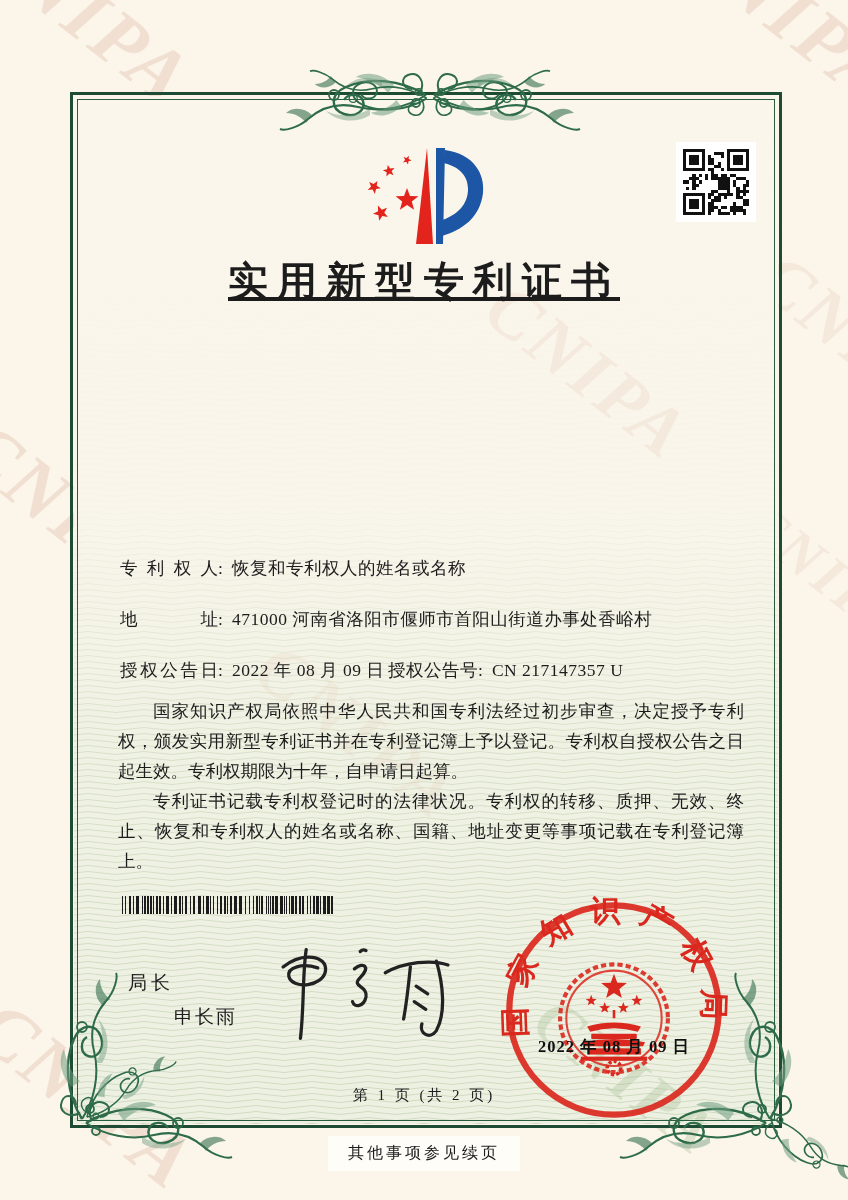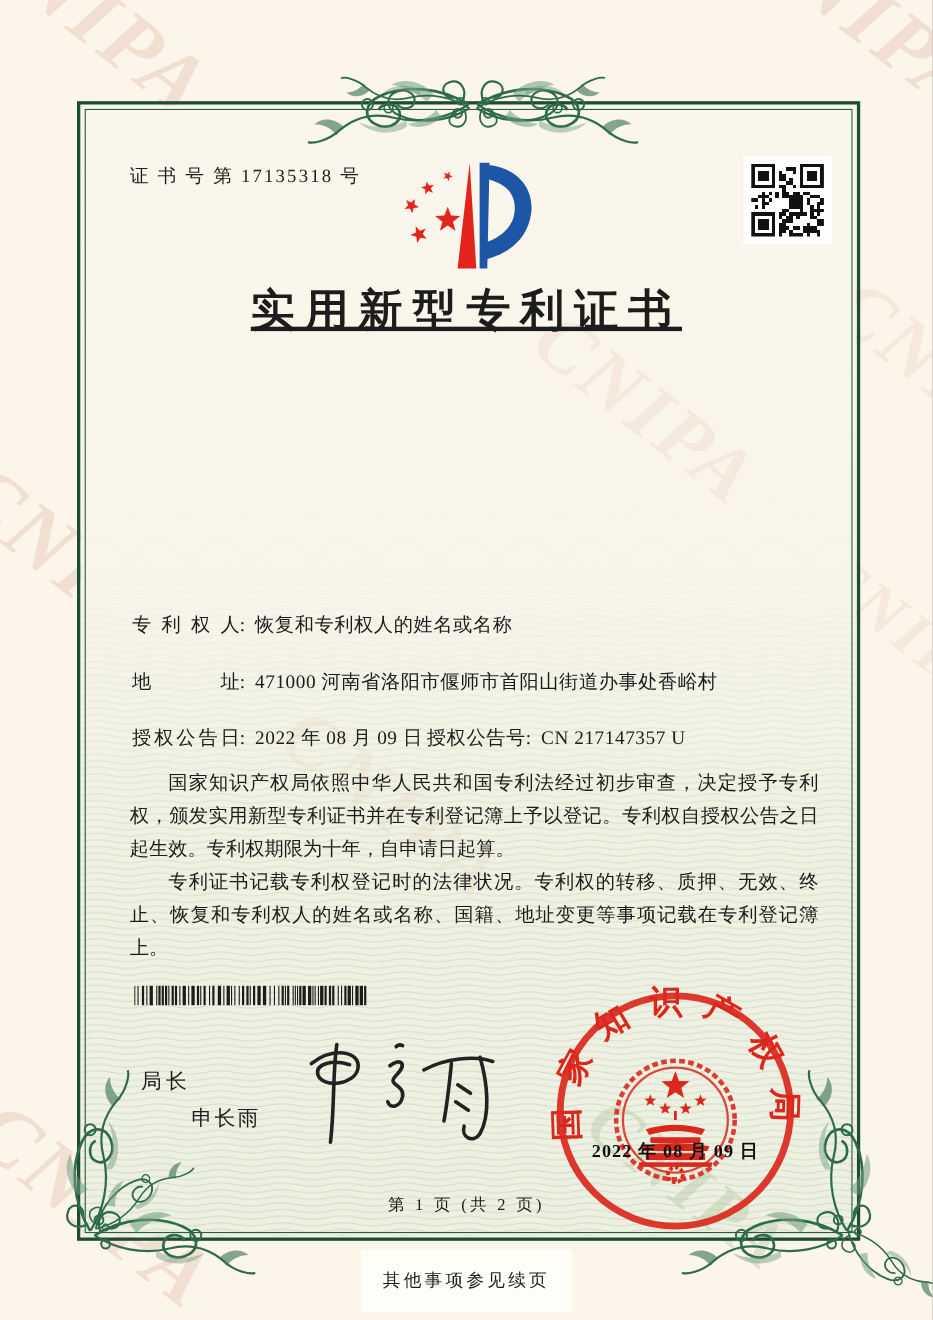--- a/index.html
+++ b/index.html
@@ -46,21 +46,21 @@
   .barcode{left:122px;top:896px;z-index:3;}
   .signer-title{left:128px;top:970px;font-size:19px;letter-spacing:4px;z-index:3;}
   .signer-name{left:128px;top:1004px;font-size:19px;letter-spacing:2px;z-index:3;margin-left:46px;}
   .signature{left:245px;top:938px;z-index:3;}
   .seal{left:500px;top:896px;width:228px;height:228px;z-index:4;}
   .seal-date{position:absolute;left:0;right:0;top:140px;text-align:center;
              font-size:16.5px;letter-spacing:1px;color:#101010;font-weight:bold;}
   .footer-page{left:0;right:0;top:1086px;text-align:center;font-size:15px;
                letter-spacing:3px;z-index:3;}
   .cont-note{left:0;right:0;top:1136px;text-align:center;z-index:3;}
-  .cont-note span{display:inline-block;background:#fffdf8;padding:18px 20px;
+  .cont-note span{display:inline-block;background:#fffdf8;padding:7px 20px;
                   font-size:16px;letter-spacing:3px;}
 </style>
 </head>
 <body>
 
 <div class="page">
 
   <span class="wm wm-pink" style="left:-44px;top:-34px;">CNIPA</span>
   <span class="wm wm-pink" style="left:660px;top:-34px;">CNIPA</span>
   <span class="wm wm-pink" style="left:-56px;top:470px;">CNIPA</span>
@@ -113,21 +113,20 @@
 
     <use href="#fl" transform="translate(82,1121)"></use>
     <use href="#fl" transform="translate(80,1123) rotate(-90)"></use>
     <use href="#fl" transform="translate(84,1118) rotate(-45) scale(0.7)"></use>
 
     <use href="#fl" transform="translate(770,1121) scale(-1,1)"></use>
     <use href="#fl" transform="translate(772,1123) rotate(-90) scale(1,-1)"></use>
     <use href="#fl" transform="translate(768,1118) rotate(-135) scale(-0.7,0.7)"></use>
   </svg>
 
-  <div class="abs cert-no">证 书 号 第 17135318 号</div>
 
   <svg class="abs logo" width="160" height="128" viewBox="0 0 160 128">
     <polygon points="83,18 72,114 89,114" fill="#e2241c"></polygon>
     <polygon points="92,18 101,18 99,114 92,114" fill="#1c56a5"></polygon>
     <path d="M101,20 C130,24 141,44 139,63 C136,88 118,100 98,106 L96,91
              C114,85 124,74 124,59 C124,44 113,36 99,33 Z" fill="#1c56a5"></path>
     <g id="logoStars" fill="#e2241c">
         <polygon points="63.0,58.0 66.0,65.9 74.4,66.3 67.8,71.6 70.1,79.7 63.0,75.0 55.9,79.7 58.2,71.6 51.6,66.3 60.0,65.9"></polygon>
         <polygon points="33.9,75.6 37.8,79.7 43.0,77.8 40.3,82.7 43.9,87.1 38.3,86.1 35.2,90.8 34.5,85.2 29.0,83.7 34.1,81.3"></polygon>
         <polygon points="33.4,50.9 32.7,55.7 36.9,58.3 32.0,59.1 30.9,63.9 28.6,59.6 23.7,60.0 27.1,56.5 25.2,51.9 29.6,54.1"></polygon>

